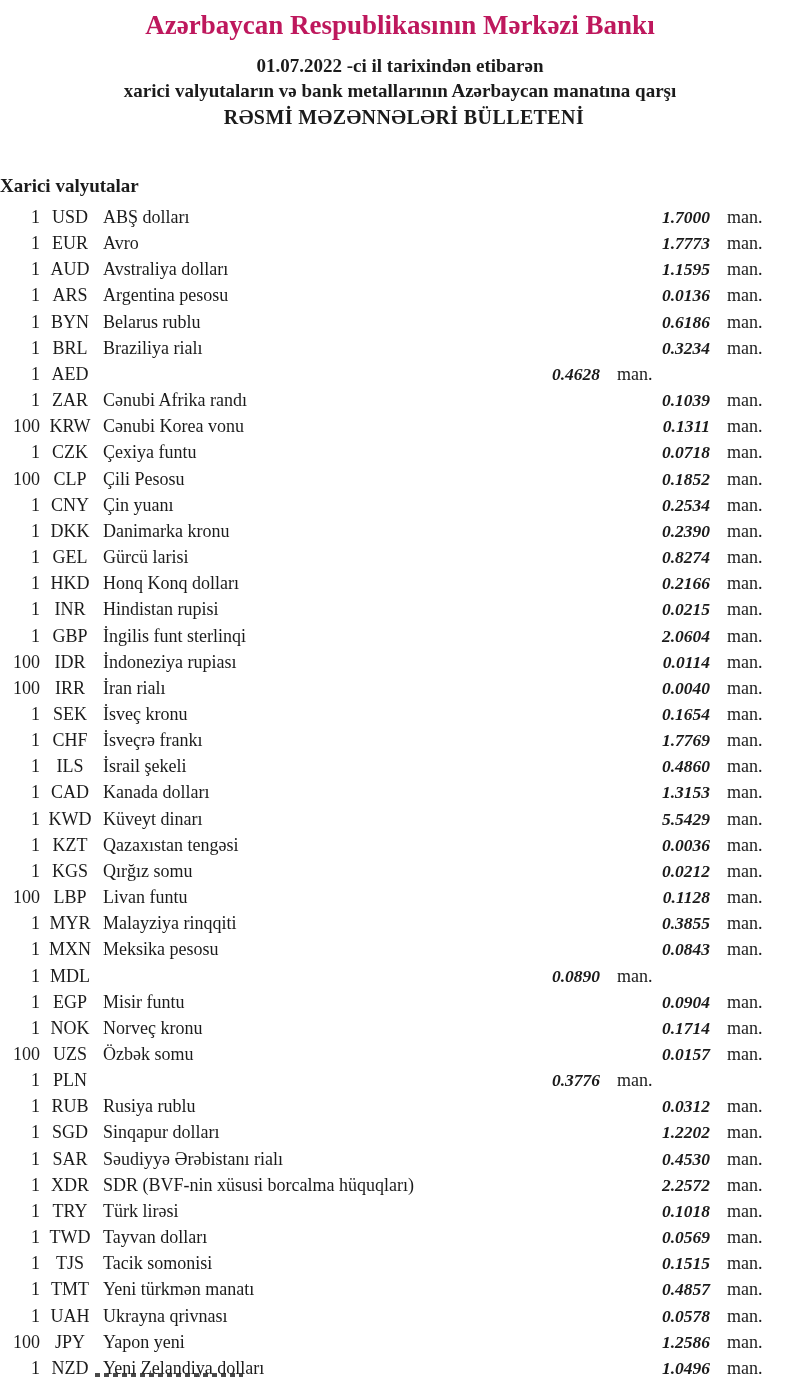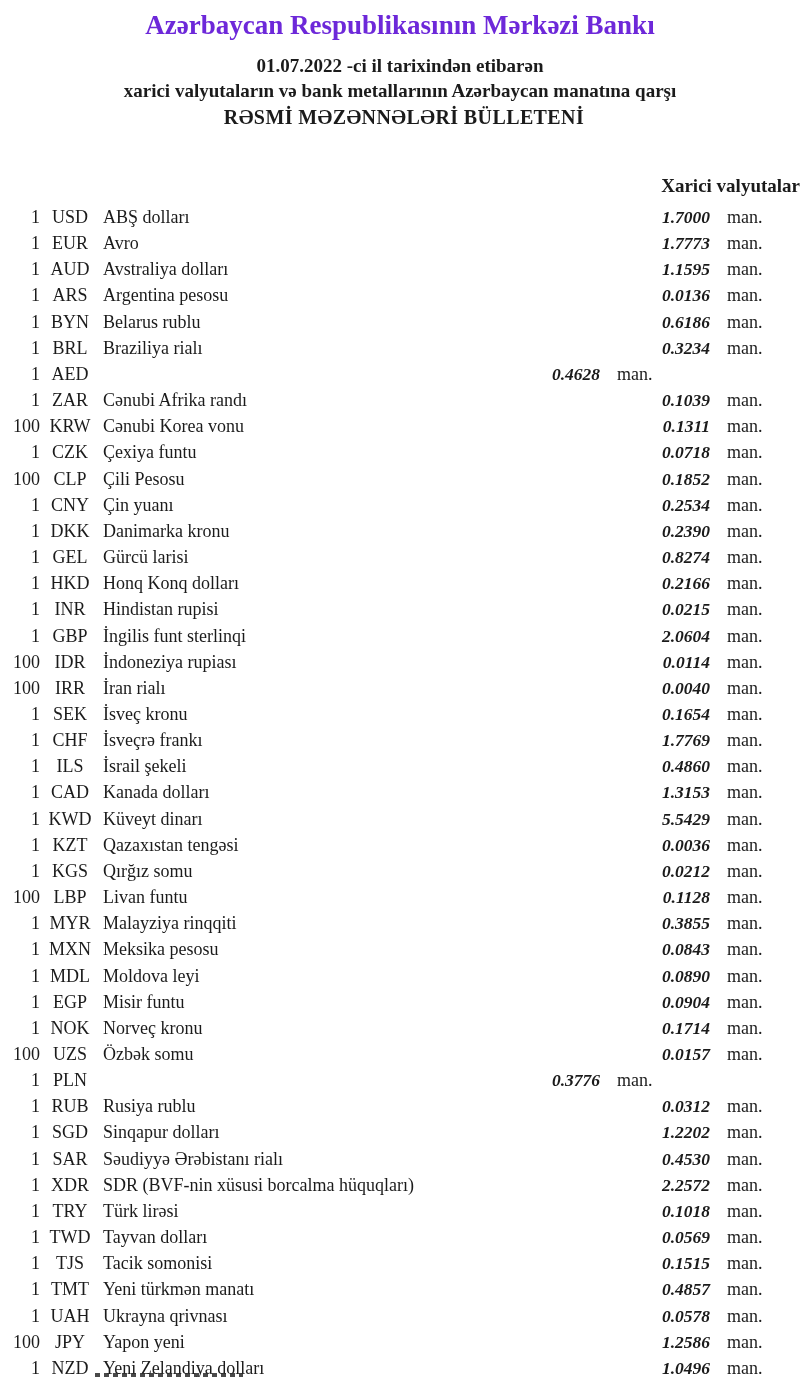--- a/index.html
+++ b/index.html
@@ -6,28 +6,28 @@
   body {
     width: 800px; height: 1377px; overflow: hidden; position: relative;
     font-family: "Liberation Serif", "DejaVu Serif", serif;
     color: #1b1b1b;
     -webkit-font-smoothing: antialiased;
   }
   .doc { padding-top: 8px; }
 
   .title {
     text-align: center; font-weight: bold; font-size: 27px; line-height: 34px;
-    margin: 0; color: #6d28d9;
+    margin: 0; color: #be185d;
   }
   .sub1 { text-align: center; font-weight: bold; font-size: 19px; line-height: 24px; margin-top: 12px; }
   .sub2 { text-align: center; font-weight: bold; font-size: 19px; line-height: 26px; }
   .sub3 { text-align: center; font-weight: bold; font-size: 20px; line-height: 26px; letter-spacing: 0.4px; padding-left: 8px; }
 
   .section-title {
-    text-align: right; font-weight: bold; font-size: 19px; line-height: 24px;
+    text-align: left; font-weight: bold; font-size: 19px; line-height: 24px;
     margin-top: 44px;
   }
 
   .table { margin-top: 6px; width: 770px; }
   .row {
     display: grid;
     grid-template-columns: 40px 60px 1fr 110px 60px;
     line-height: 26.15px; font-size: 18px; white-space: nowrap;
   }
   .cell { overflow: visible; }
@@ -254,21 +254,20 @@
       <div class="row">
         <span class="cell qty">1</span>
         <span class="cell code">MXN</span>
         <span class="cell name">Meksika pesosu</span>
         <span class="cell rate">0.0843</span>
         <span class="cell unit">man.</span>
       </div>
       <div class="row">
         <span class="cell qty">1</span>
         <span class="cell code">MDL</span>
-        <span class="cell name">Moldova leyi</span>
         <span class="cell rate">0.0890</span>
         <span class="cell unit">man.</span>
       </div>
       <div class="row">
         <span class="cell qty">1</span>
         <span class="cell code">EGP</span>
         <span class="cell name">Misir funtu</span>
         <span class="cell rate">0.0904</span>
         <span class="cell unit">man.</span>
       </div>

